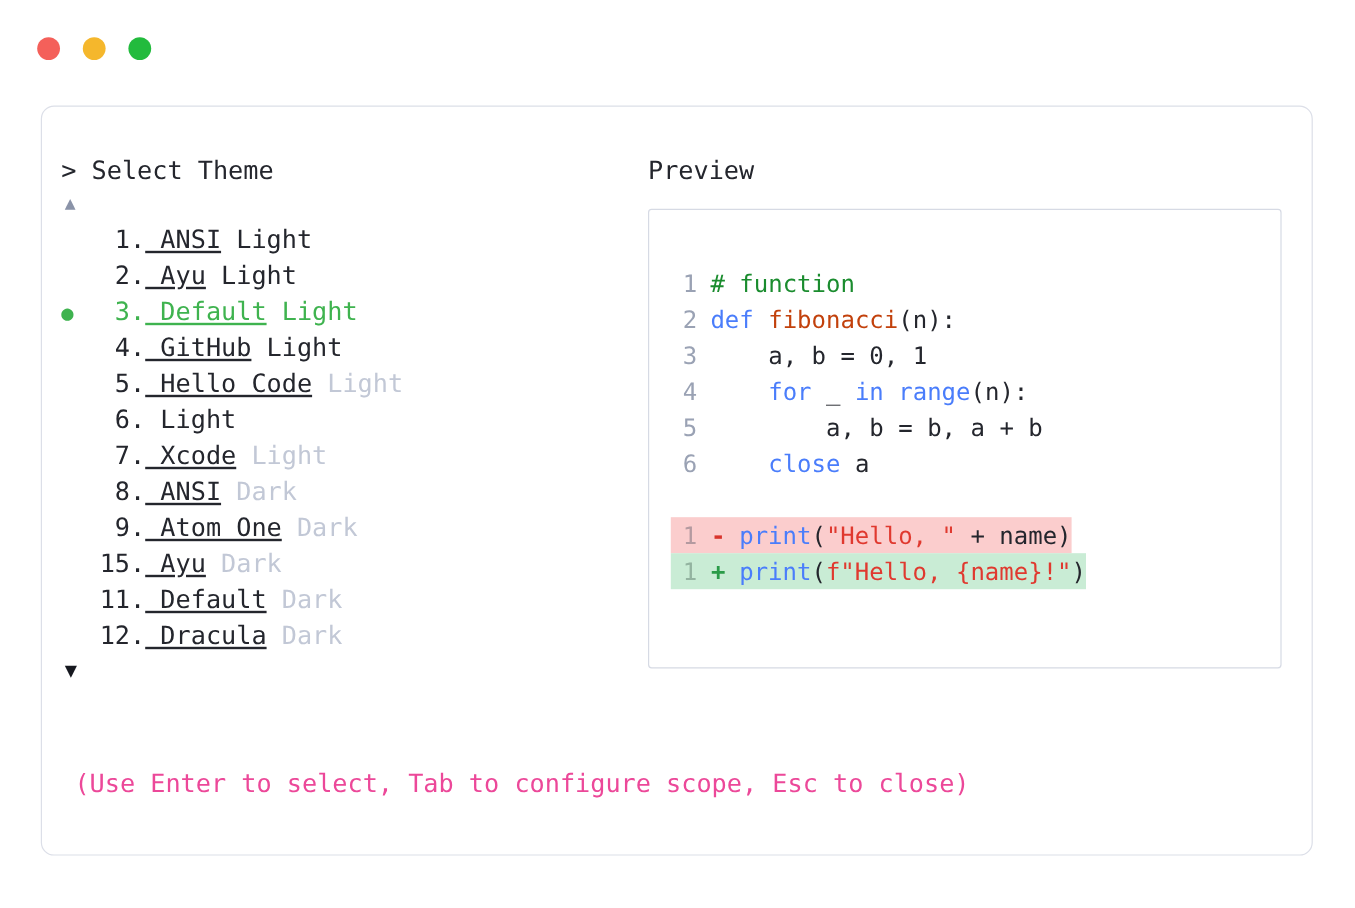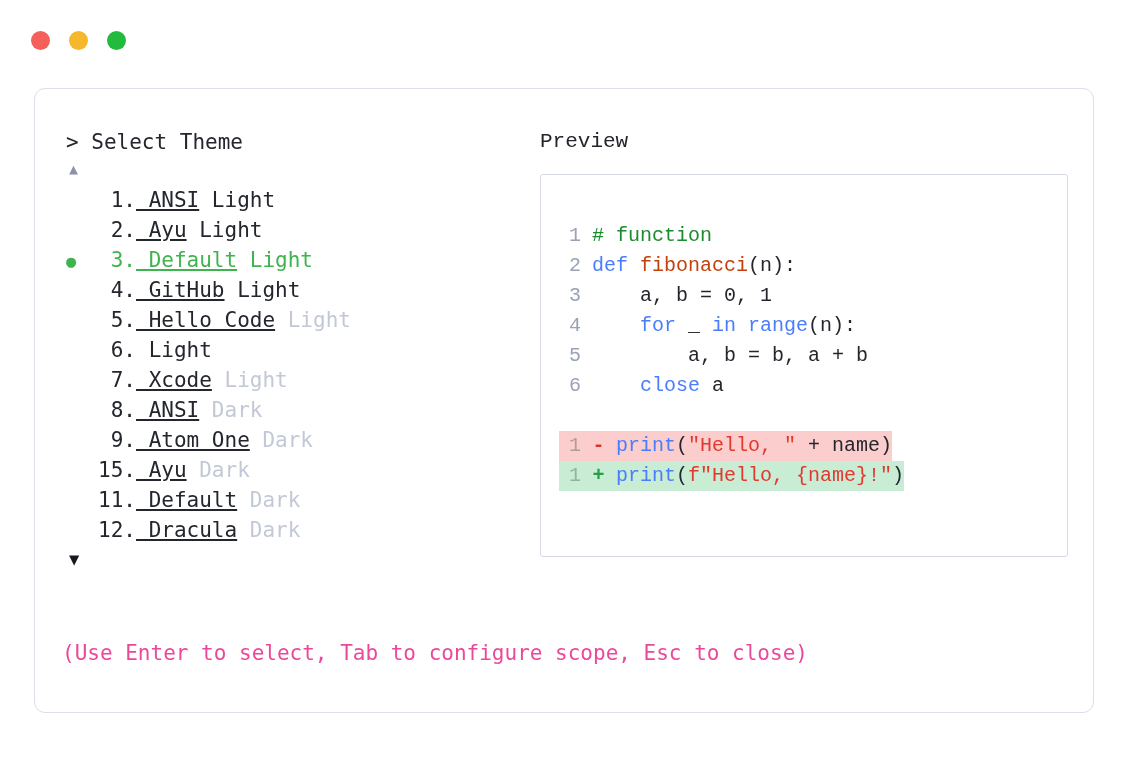--- a/index.html
+++ b/index.html
@@ -52,21 +52,21 @@
 
   .card-inner {
     position: relative;
     width: 100%;
     height: 100%;
   }
 
   
   .left-col {
     position: absolute;
-    left: 31px;
+    left: 16px;
     top: 40px;
     width: 470px;
   }
   .prompt {
     font-size: 21px;
     line-height: 26px;
     color: #24262d;
     letter-spacing: 0px;
     white-space: pre;
   }
@@ -117,21 +117,20 @@
   .theme-row.selected .num-cell,
   .theme-row.selected .name-cell,
   .theme-row.selected .suffix { color: #3fb34f; }
 
   
   .right-col {
     position: absolute;
     left: 505px;
     top: 40px;
     width: 564px;
-    font-family: Liberation Mono, monospace;
   }
   .preview-label {
     font-size: 21px;
     line-height: 26px;
     color: #24262d;
     white-space: pre;
   }
   .preview-box {
     margin-top: 19px;
     width: 528px;

